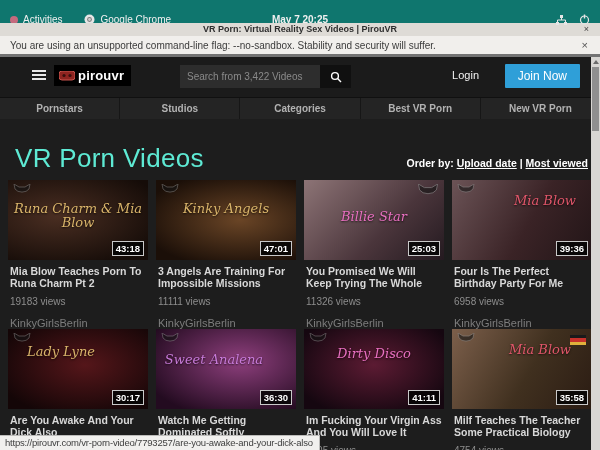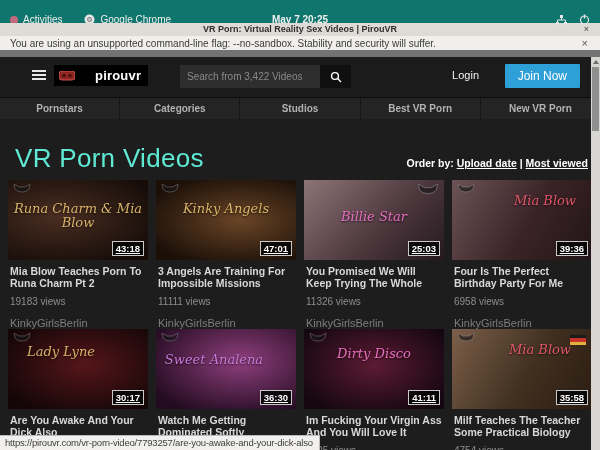--- a/index.html
+++ b/index.html
@@ -15,32 +15,32 @@
   .tb-clock { position:absolute; left:0; right:0; text-align:center; font-weight:bold; font-size:10px; }
   .tb-right { margin-left:auto; display:flex; align-items:center; gap:12px; margin-right:10px; z-index:2; }
 
   
   .titlebar { position:absolute; left:0; top:23px; width:600px; height:13px; background:#dedbd6;
     color:#2e2e2e; font-size:9px; font-weight:bold; text-align:center; line-height:13px; }
   .titlebar .close { position:absolute; right:11px; top:0; font-weight:normal; color:#444; cursor:pointer; }
 
   
   .infobar { position:absolute; left:0; top:36px; width:600px; height:21px; background:#f1efec;
-    border-bottom:7px solid #737373; color:#3b3b3b; font-size:10px; display:flex; align-items:center; }
+    border-bottom:3px solid #737373; color:#3b3b3b; font-size:10px; display:flex; align-items:center; }
   .infobar .msg { margin-left:10px; }
   .infobar .close { margin-left:auto; margin-right:12px; color:#555; cursor:pointer; font-size:11px; }
 
   
   .site { position:absolute; left:0; top:57px; width:600px; height:393px; background:#1d1d1d; overflow:hidden; }
 
   .hdr { position:relative; height:40px; background:#1b1b1b; }
   .burger { position:absolute; left:32px; top:13px; width:14px; cursor:pointer; }
   .burger i { display:block; height:2px; background:#e8e8e8; margin-bottom:2px; }
   .brand { position:absolute; left:54px; top:8px; background:#000; color:#fff; padding:3px 7px 3px 5px;
-    display:flex; align-items:center; gap:20px; font-size:13px; font-weight:bold; letter-spacing:.2px; cursor:pointer; }
+    display:flex; align-items:center; gap:3px; font-size:13px; font-weight:bold; letter-spacing:.2px; cursor:pointer; }
   .search-wrap { position:absolute; left:180px; top:8px; display:flex; }
   .search-input { width:140px; height:23px; background:#2d2d2d; border:none; outline:none;
     color:#b5b5b5; font-size:10px; padding:0 7px; font-family:"Liberation Sans",sans-serif; }
   .search-input::placeholder { color:#8a8a8a; }
   .search-btn { width:31px; height:23px; background:#101010; border:none; cursor:pointer;
     display:flex; align-items:center; justify-content:center; }
   .login { position:absolute; right:121px; top:12px; color:#f2f2f2; font-size:11px; cursor:pointer; }
   .join { position:absolute; right:20px; top:7px; background:#2f9fd8; color:#fff; font-size:12px;
     padding:5px 13px; border:none; cursor:pointer; border-radius:1px; font-family:"Liberation Sans",sans-serif; }
 
@@ -64,21 +64,21 @@
   .t5 { background:radial-gradient(at 55% 45%, #55161a, #140607 85%); }
   .t6 { background:radial-gradient(at 60% 40%, #8e3f7d, #230b20 85%); }
   .t7 { background:radial-gradient(at 50% 45%, #5c1b33, #150710 85%); }
   .t8 { background:linear-gradient(120deg, #7c5f4b, #40301f 55%, #2b1c13); }
   .ovname { position:absolute; left:4px; right:4px; top:22px; text-align:center;
     font-family:"DejaVu Serif", serif; font-style:italic; font-size:13px; line-height:1.1;
     text-shadow:0 1px 2px rgba(0,0,0,.7); pointer-events:none; }
   .ov-gold { color:#d9b46a; } .ov-pink { color:#e86fc0; } .ov-red { color:#e0566a; } .ov-violet { color:#c77ad8; }
   .mask { position:absolute; left:5px; top:4px; opacity:.6; }
   .dur { position:absolute; right:4px; bottom:4px; background:rgba(5,5,5,.85); border:1px solid #c9c9c9;
-    color:#fff; font-size:9.5px; font-weight:bold; padding:1px 3px;text-decoration:underline; }
+    color:#fff; font-size:9.5px; font-weight:bold; padding:1px 3px; }
   .flag { position:absolute; right:6px; top:6px; width:16px; height:10px; }
   .flag i { display:block; height:33.3%; }
   .card-title { margin:6px 2px 0 2px; font-size:10.5px; font-weight:bold; color:#d8d8d8;
     line-height:1.12; height:24px; overflow:hidden; cursor:pointer; }
   .card-views { margin:6px 2px 0 2px; font-size:10px; color:#8d8d8d; }
   .card-studio { margin:10px 2px 0 2px; font-size:11px; color:#7d7d7d; cursor:pointer; }
 
   
   .status { position:absolute; left:0; bottom:0; background:#f1f0ee; border:1px solid #bdbcba;
     border-left:none; border-bottom:none; padding:1px 6px 2px 5px; font-size:9.5px; color:#3f3f3f;
@@ -170,22 +170,22 @@
             </svg>
         </span>
       </button>
     </div>
     <span class="login">Login</span>
     <button class="join">Join Now</button>
   </div>
 
   <div class="nav">
     <div class="nav-item">Pornstars</div>
+    <div class="nav-item">Studios</div>
     <div class="nav-item">Categories</div>
-    <div class="nav-item">Studios</div>
     <div class="nav-item">Best VR Porn</div>
     <div class="nav-item">New VR Porn</div>
   </div>
 
   <div class="page-head">
     <div class="page-title">VR Porn Videos</div>
     <div class="order">
       <span>Order by:</span>
       <a>Upload date</a>
       <span>|</span>

